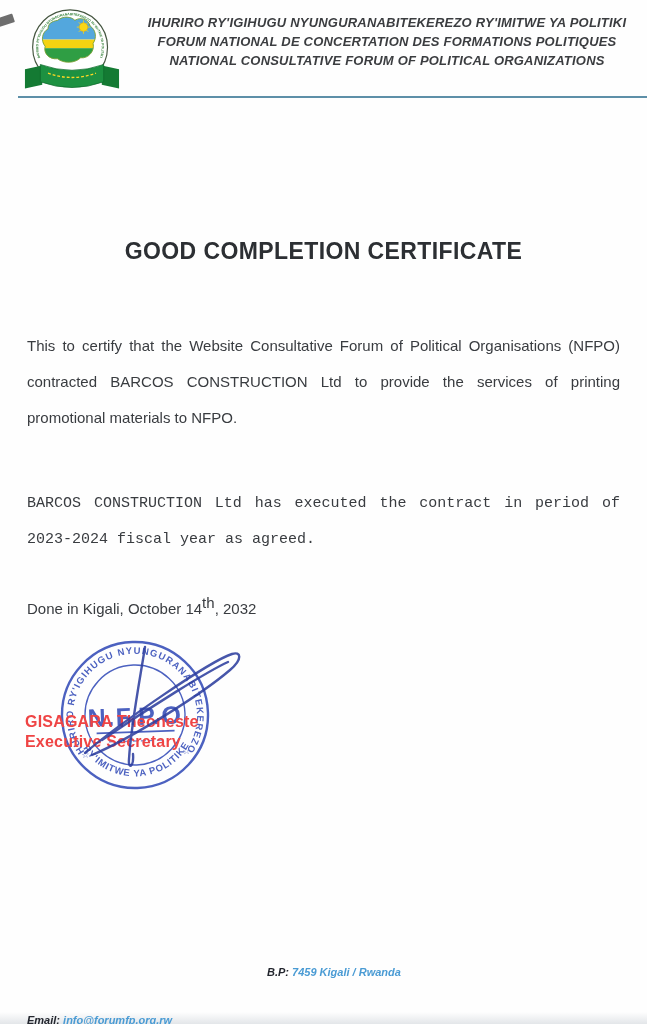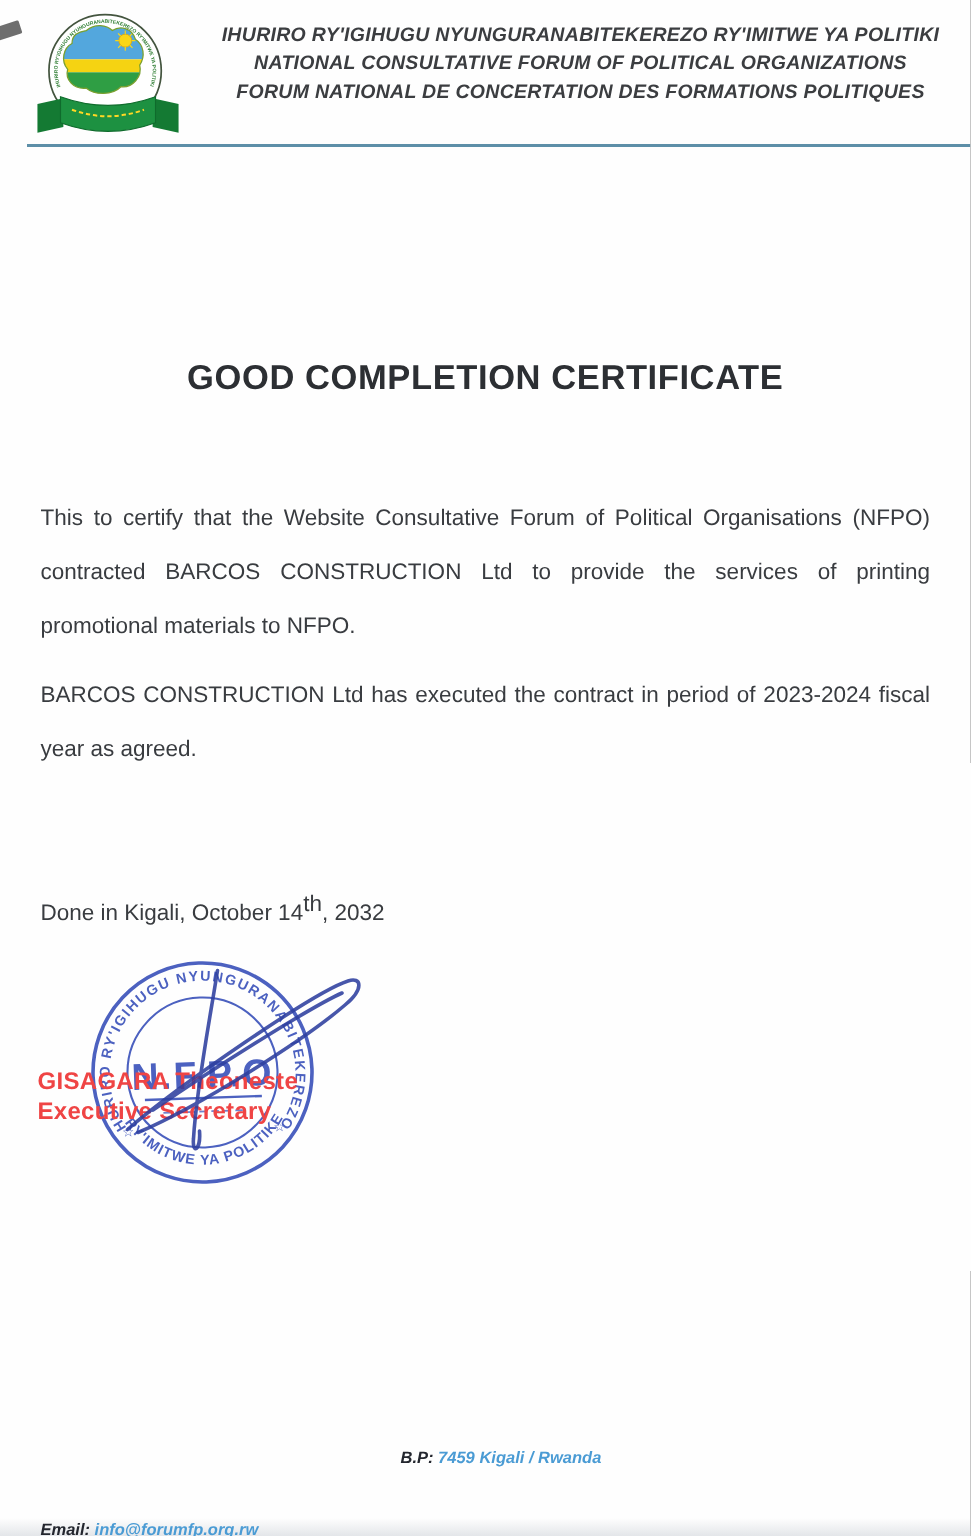--- a/index.html
+++ b/index.html
@@ -39,21 +39,21 @@
     position:absolute;left:0;top:238px;width:647px;
     text-align:center;font-weight:bold;font-size:23px;
     letter-spacing:.4px;color:#2c2f33;
   }
   .para{
     position:absolute;left:27px;width:593px;
     font-size:15px;line-height:36px;
     text-align:justify;text-justify:inter-word;color:#393c40;
   }
   .para-1{top:328px;}
-  .para-2{top:446px;}
+  .para-2{top:486px;font-family:Liberation Mono, monospace;}
   .date-line{
     position:absolute;left:27px;top:592px;
     font-size:15px;line-height:22px;color:#393c40;
   }
   .date-line sup{font-size:15px;}
   
   .stamp-wrap{
     position:absolute;left:50px;top:630px;width:170px;height:170px;
     transform:rotate(-2deg);
     z-index:1;opacity:.92;
@@ -122,22 +122,22 @@
         <path d="M 6,67 L 24,63 L 24,83 L 6,87 Z" fill="#147a33"></path>
         <path d="M 104,67 L 86,63 L 86,83 L 104,87 Z" fill="#147a33"></path>
         <path d="M 22,62 Q 55,74 88,62 L 88,80 Q 55,92 22,80 Z" fill="#1d9141" stroke="#0f6b2c" stroke-width="0.8"></path>
         <path d="M 30,71 Q 55,80 80,71" stroke="#ffd824" stroke-width="1.4" stroke-dasharray="3 2" fill="none"></path>
       </g>
     </svg>
   </div>
 
   <div class="org-block">
     <div>IHURIRO RY'IGIHUGU NYUNGURANABITEKEREZO RY'IMITWE YA POLITIKI</div>
+    <div>FORUM NATIONAL DE CONCERTATION DES FORMATIONS POLITIQUES</div>
     <div>NATIONAL CONSULTATIVE FORUM OF POLITICAL ORGANIZATIONS</div>
-    <div>FORUM NATIONAL DE CONCERTATION DES FORMATIONS POLITIQUES</div>
   </div>
 
   <div class="header-rule"></div>
 
   <div class="doc-title">GOOD COMPLETION CERTIFICATE</div>
 
   <div class="para para-1">This to certify that the Website Consultative Forum of Political Organisations (NFPO) contracted BARCOS CONSTRUCTION Ltd to provide the services of printing promotional materials to NFPO.</div>
 
   <div class="para para-2">BARCOS CONSTRUCTION Ltd has executed the contract in period of 2023-2024 fiscal year as agreed.</div>
 

